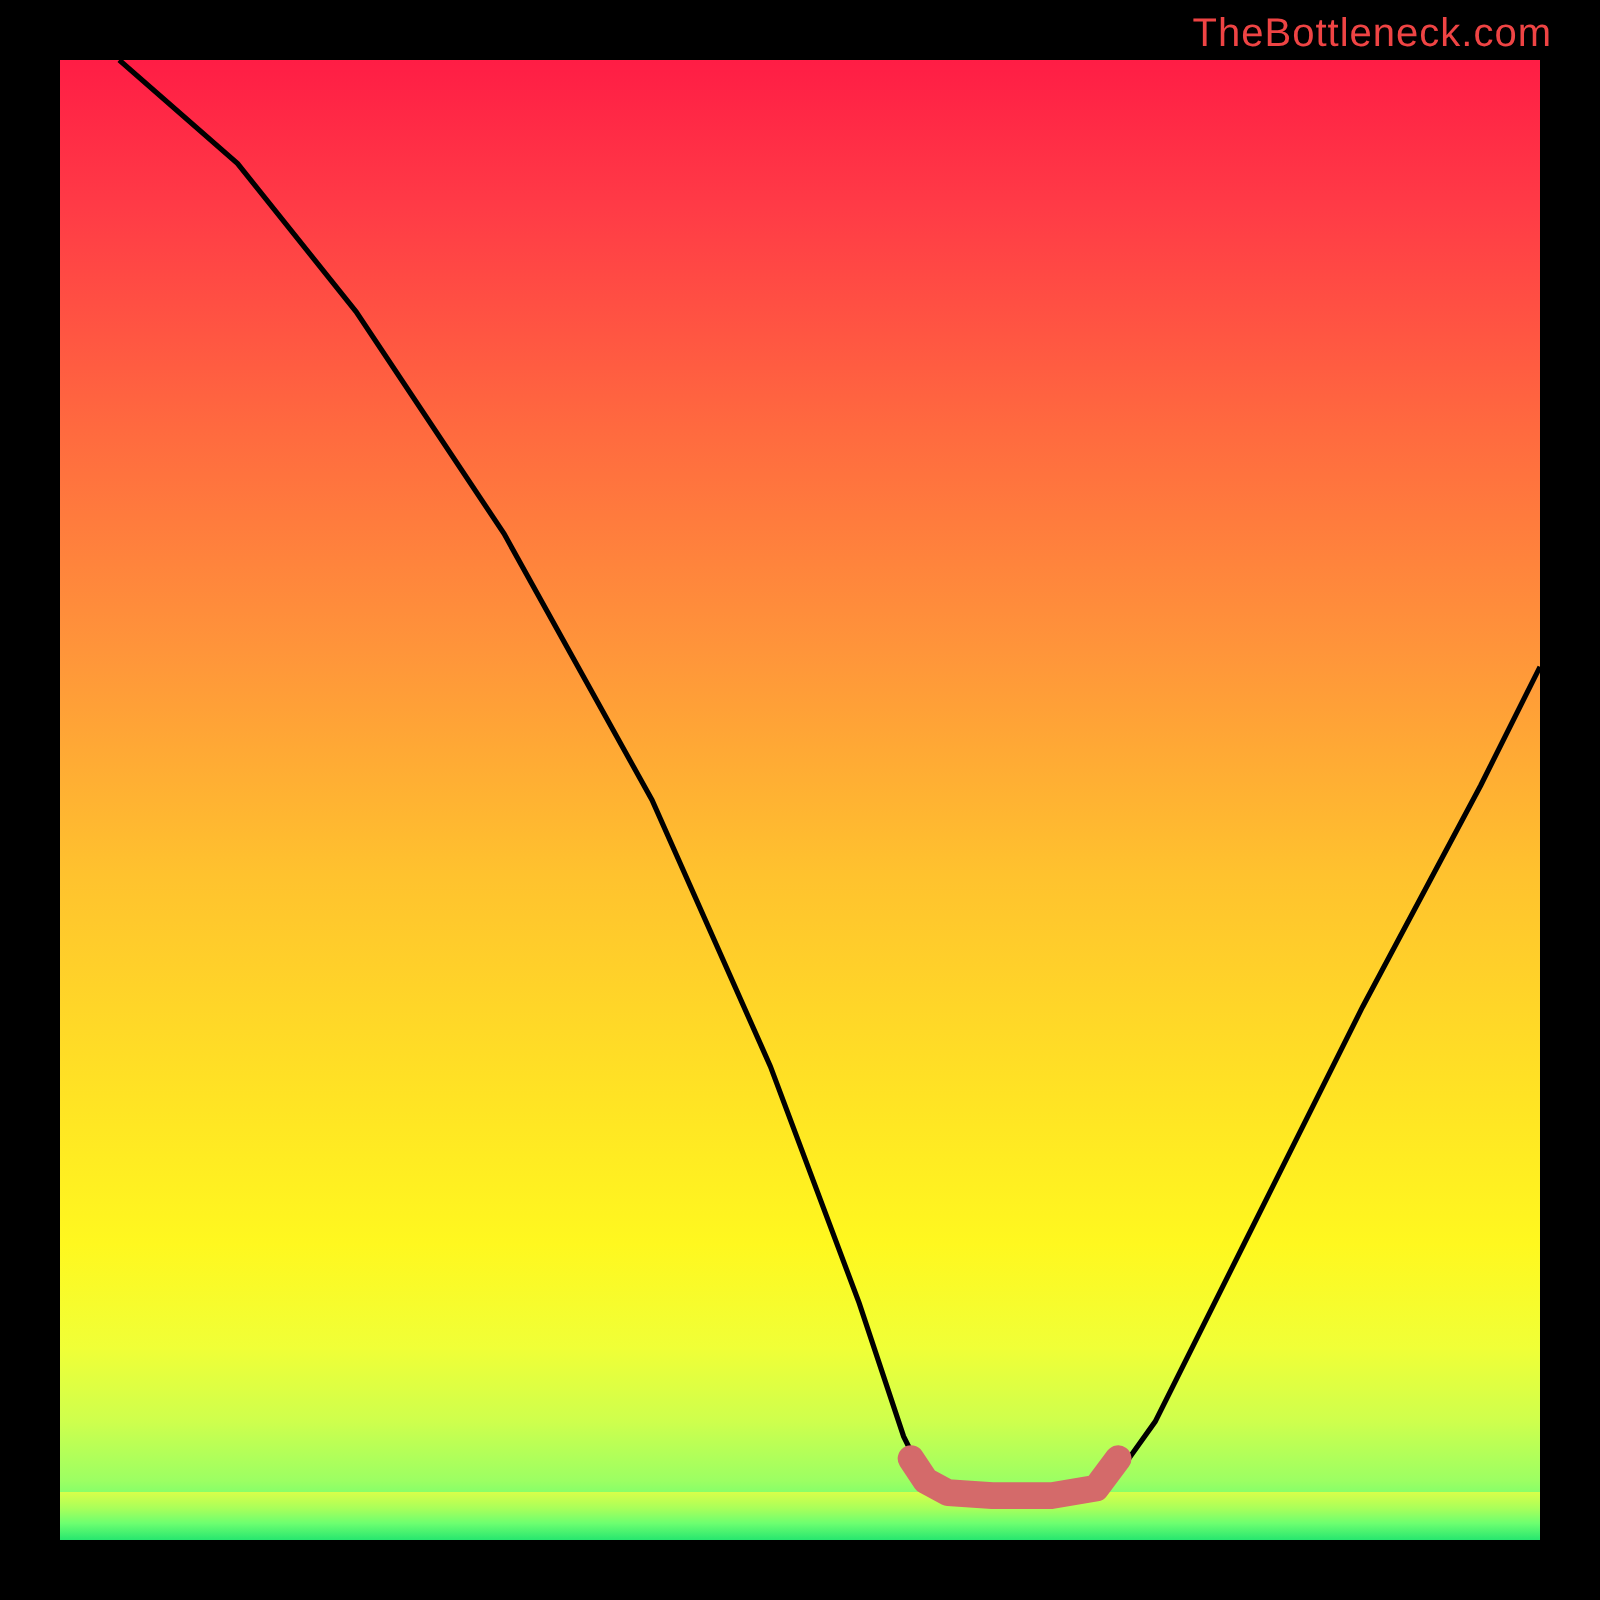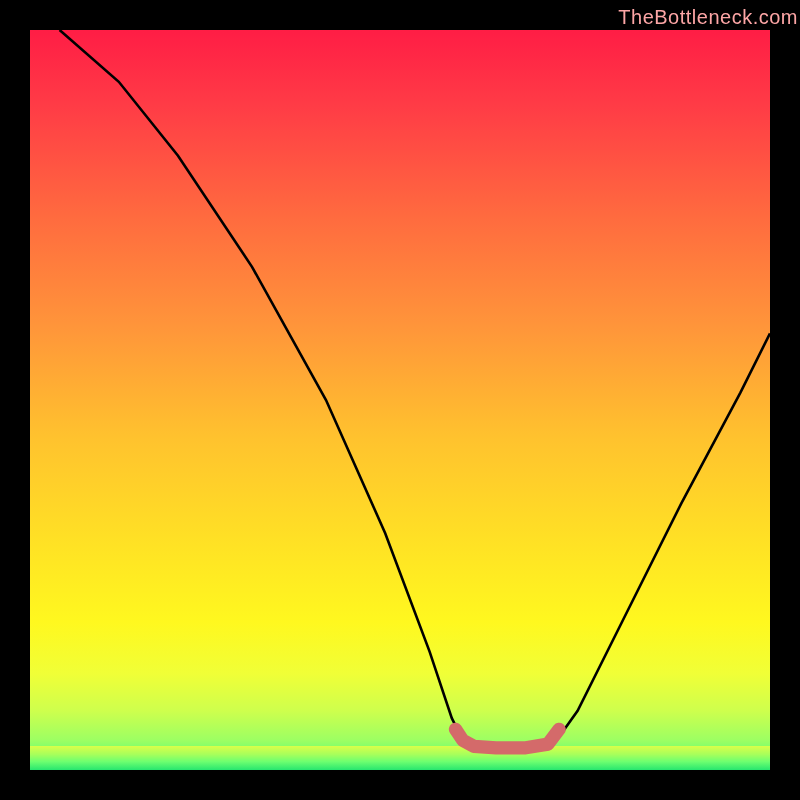--- a/index.html
+++ b/index.html
@@ -13,22 +13,22 @@
   }
   .frame {
     position: relative;
     width: 800px;
     height: 800px;
     background: #000;
   }
   .watermark {
     position: absolute;
     top: 6px;
-    right: 2px;
-    color: #fca5a5;
+    right: 24px;
+    color: #ef4444;
     font-size: 20px;
     font-weight: 500;
     letter-spacing: 0.5px;
     z-index: 10;
   }
   .plot-area {
     position: absolute;
     left: 30px;
     top: 30px;
     width: 740px;

